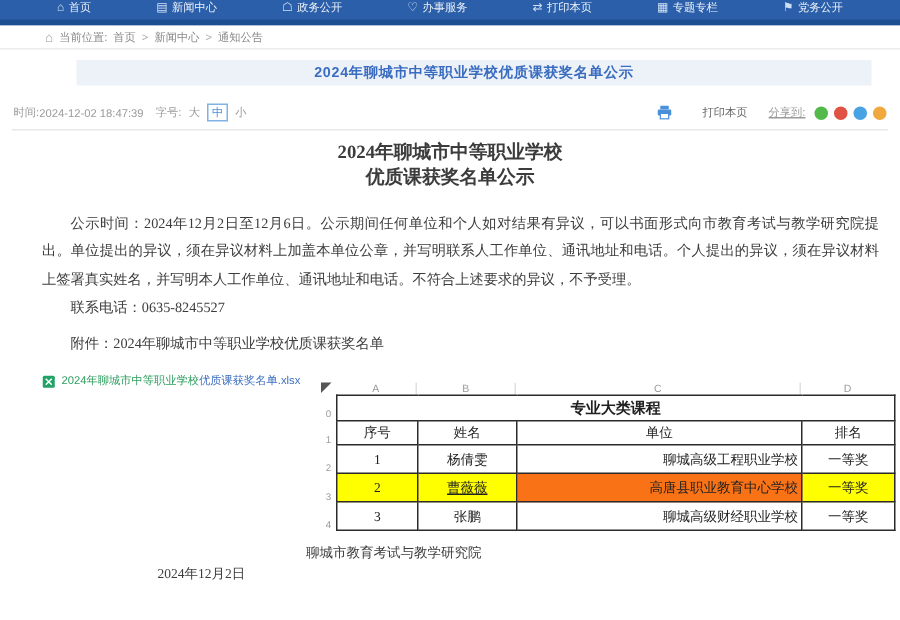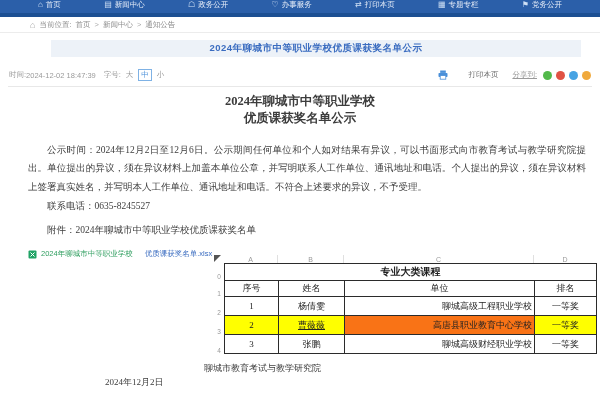--- a/index.html
+++ b/index.html
@@ -48,21 +48,21 @@
   .article-body { position:absolute; top:141px; left:28px; width:558px;
     font-family:"Liberation Serif", serif; font-size:9.5px; color:#3c3c3c;
     line-height:18.4px; text-align:justify; }
   .article-body p { text-indent:2em; }
   .contact-line { text-indent:2em; margin-top:1px; }
   .attach-line { text-indent:2em; margin-top:5px; }
   .attach-link-row { margin-top:6px; display:flex; align-items:center; gap:4px;
     font-family:"Liberation Sans", sans-serif; font-size:7.5px; }
   .attach-link { cursor:pointer; text-decoration:none; }
   .link-green { color:#2f9e5f; }
-  .link-blue { color:#3a6cc0;margin-left:12px; }
+  .link-blue { color:#3a6cc0; }
 
   
   .xls-wrap { position:absolute; left:214px; top:255px; width:385px; height:103px;
     background:#ffffff; font-family:"Liberation Serif", serif; z-index:5; }
   .xls-corner-tri { position:absolute; left:0; top:0; width:0; height:0;
     border-left:7px solid #555; border-bottom:7px solid transparent; }
   .col-letters { display:flex; margin-left:10px; height:8px; overflow:hidden; }
   .col-letter { color:#9a9a9a; font-size:7px; text-align:center;
     border-right:1px solid #e0e0e0; line-height:9px; font-family:"Liberation Sans", sans-serif; }
   .xls-body { display:flex; }

